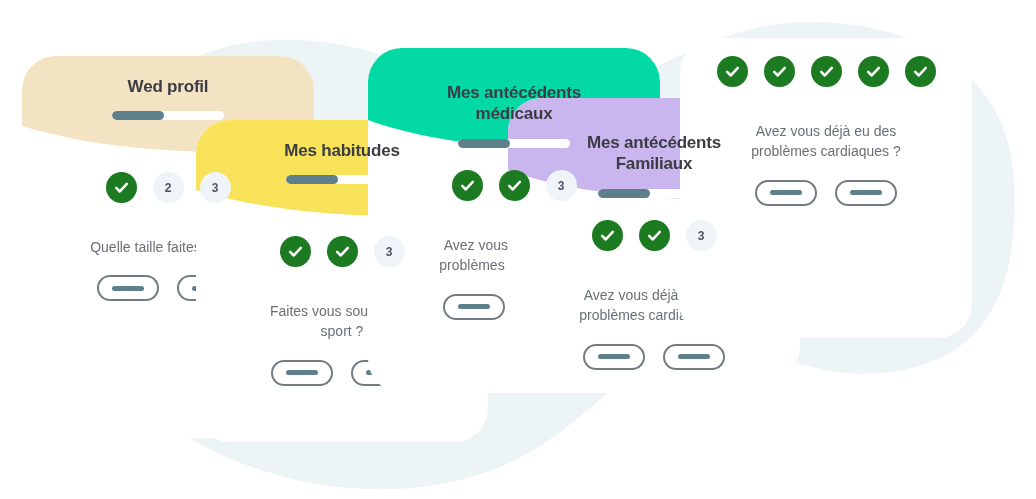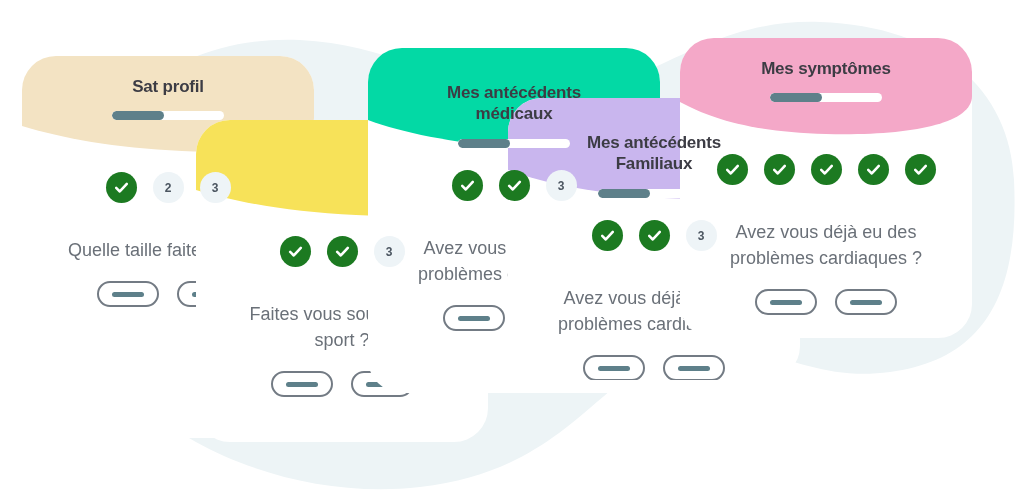--- a/index.html
+++ b/index.html
@@ -93,21 +93,21 @@
   .step.done svg { display: block; }
   .step.pending {
     background: #eef4f7;
     color: #4b5560;
     font-size: 12px;
     font-weight: bold;
   }
   .question {
     margin: 34px auto 0 auto;
     text-align: center;
-    font-size: 18px;
+    font-size: 14px;
     color: #6a7078;
     line-height: 1.45;
     white-space: pre-line;
     max-width: 86%;
   }
   .answers {
     display: flex;
     justify-content: center;
     gap: 18px;
     margin-top: 18px;
@@ -158,21 +158,21 @@
              C600,370 570,470 420,487 C270,504 110,420 90,320
              C82,282 90,260 86,230 Z" fill="#edf4f6"></path>
   </svg>
 
   <div class="card" id="card-profil">
     <div class="card-header">
       <svg class="header-blob" viewBox="0 0 292 98" preserveAspectRatio="none" aria-hidden="true">
         <path d="M0,0 H292 V62 C292,88 230,98 160,95 C92,92 40,82 0,70 Z" fill="#f3e3c3"></path>
       </svg>
       <div class="header-inner">
-        <div class="card-title">Sat profil</div>
+        <div class="card-title">Wed profil</div>
         <div class="progress-track">
           <div class="progress-fill" style="width: 46%;"></div>
         </div>
       </div>
     </div>
     <div class="steps">
         <div class="step done">
           <svg width="17" height="17" viewBox="0 0 24 24" aria-hidden="true">
             <path d="M4.5 12.6 L9.6 17.6 L19.5 6.8" fill="none" stroke="#ffffff" stroke-width="3.6" stroke-linecap="round" stroke-linejoin="round"></path>
           </svg>
@@ -189,20 +189,26 @@
           <div class="bar"></div>
         </div>
       </div>
   </div>
 
   <div class="card" id="card-habitudes">
     <div class="card-header">
       <svg class="header-blob" viewBox="0 0 292 98" preserveAspectRatio="none" aria-hidden="true">
         <path d="M0,0 H292 V62 C292,88 230,98 160,95 C92,92 40,82 0,70 Z" fill="#f7e259"></path>
       </svg>
+      <div class="header-inner">
+        <div class="card-title">Mes habitudes</div>
+        <div class="progress-track">
+          <div class="progress-fill" style="width: 46%;"></div>
+        </div>
+      </div>
     </div>
     <div class="steps">
         <div class="step done">
           <svg width="17" height="17" viewBox="0 0 24 24" aria-hidden="true">
             <path d="M4.5 12.6 L9.6 17.6 L19.5 6.8" fill="none" stroke="#ffffff" stroke-width="3.6" stroke-linecap="round" stroke-linejoin="round"></path>
           </svg>
         </div>
         <div class="step done">
           <svg width="17" height="17" viewBox="0 0 24 24" aria-hidden="true">
             <path d="M4.5 12.6 L9.6 17.6 L19.5 6.8" fill="none" stroke="#ffffff" stroke-width="3.6" stroke-linecap="round" stroke-linejoin="round"></path>
@@ -292,31 +298,20 @@
         <div class="pill">
           <div class="bar"></div>
         </div>
         <div class="pill">
           <div class="bar"></div>
         </div>
       </div>
   </div>
 
   <div class="card" id="card-symptomes">
-    <div class="card-header">
-      <svg class="header-blob" viewBox="0 0 292 98" preserveAspectRatio="none" aria-hidden="true">
-        <path d="M0,0 H292 V58 C292,86 230,98 146,96 C70,94 30,80 0,64 Z" fill="#f4a8c8"></path>
-      </svg>
-      <div class="header-inner">
-        <div class="card-title">Mes symptômes</div>
-        <div class="progress-track">
-          <div class="progress-fill" style="width: 46%;"></div>
-        </div>
-      </div>
-    </div>
     <div class="steps">
         <div class="step done">
           <svg width="17" height="17" viewBox="0 0 24 24" aria-hidden="true">
             <path d="M4.5 12.6 L9.6 17.6 L19.5 6.8" fill="none" stroke="#ffffff" stroke-width="3.6" stroke-linecap="round" stroke-linejoin="round"></path>
           </svg>
         </div>
         <div class="step done">
           <svg width="17" height="17" viewBox="0 0 24 24" aria-hidden="true">
             <path d="M4.5 12.6 L9.6 17.6 L19.5 6.8" fill="none" stroke="#ffffff" stroke-width="3.6" stroke-linecap="round" stroke-linejoin="round"></path>
           </svg>

